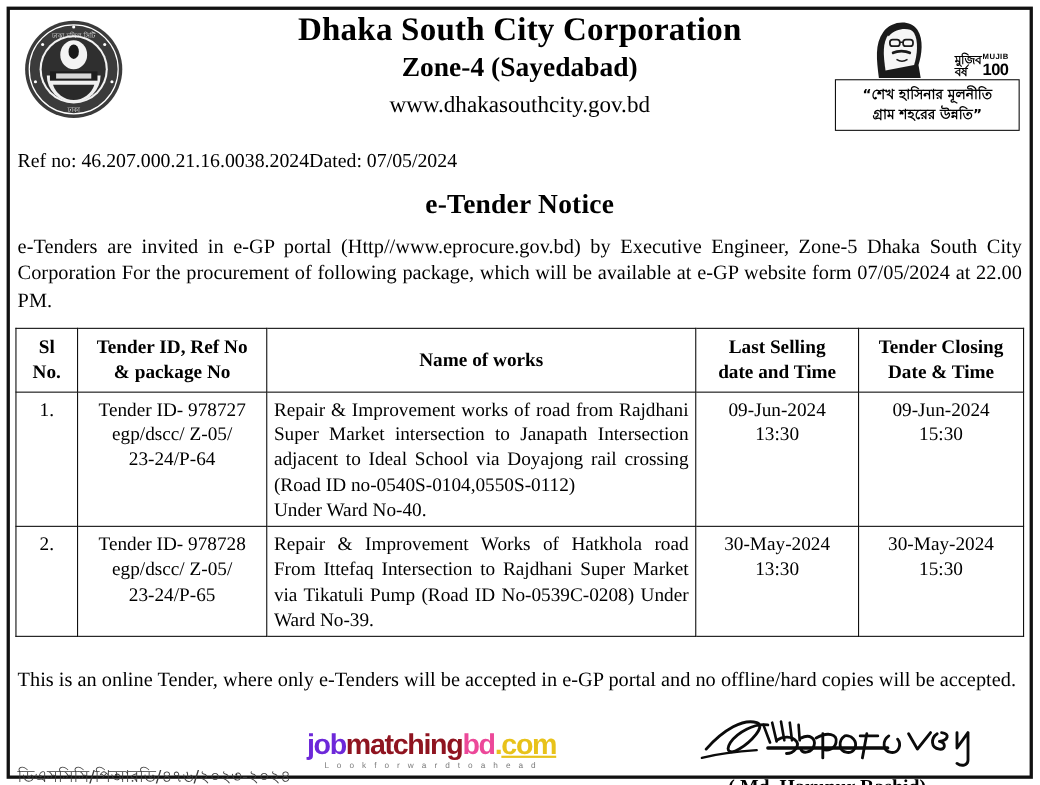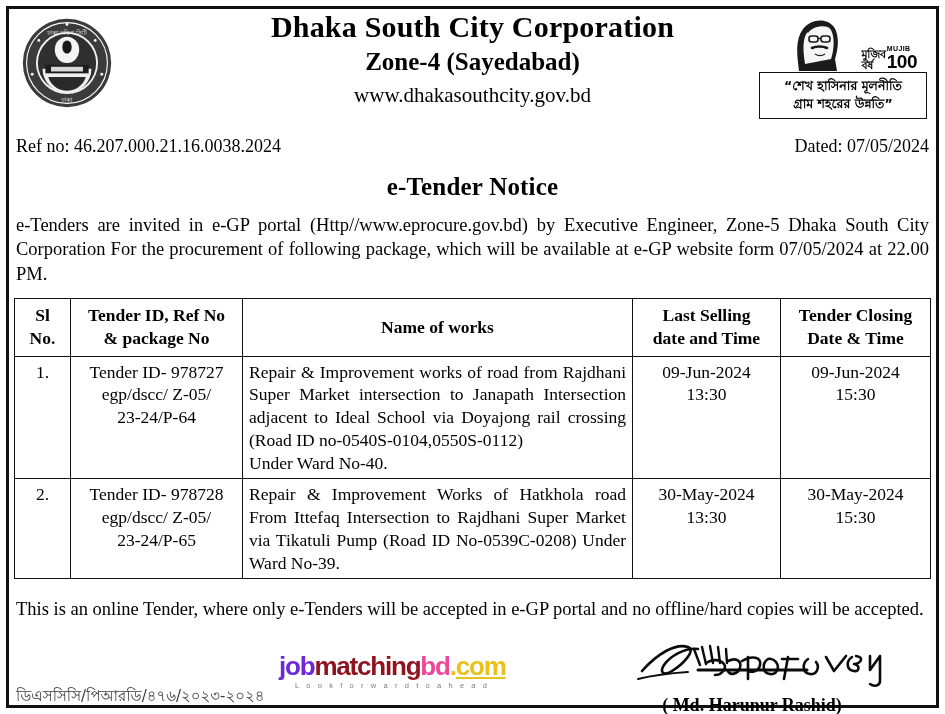--- a/index.html
+++ b/index.html
@@ -108,21 +108,21 @@
     text-align: left;
     line-height: 1;
   }
   .mujib-bn {
     font-size: 11px;
     font-weight: bold;
     font-family: "DejaVu Sans", sans-serif;
     letter-spacing: -0.3px;
   }
   .mujib-100 {
-    font-size: 19px;
+    font-size: 15px;
     font-weight: bold;
     font-family: "Liberation Sans", sans-serif;
     letter-spacing: -0.5px;
   }
   .mujib-muj {
     font-size: 7px;
     font-weight: bold;
     font-family: "Liberation Sans", sans-serif;
     letter-spacing: 0.4px;
   }
@@ -132,21 +132,20 @@
     text-align: center;
     font-family: "DejaVu Sans", sans-serif;
     font-size: 12.5px;
     font-weight: bold;
     line-height: 1.45;
   }
 
   
   .refrow {
     display: flex;
-    justify-content: space-between;
     align-items: baseline;
     font-size: 18px;
     margin-top: 14px;
     padding: 0 2px;
   }
 
   .notice-title {
     text-align: center;
     font-size: 25px;
     font-weight: bold;
@@ -191,21 +190,21 @@
 
   td.sl      { text-align: center; }
   td.tid     { text-align: center; }
   td.work    { text-align: justify; }
   td.dt      { text-align: center; }
 
   
   .closing {
     font-size: 18.5px;
     line-height: 1.38;
-    margin-top: 18px;
+    margin-top: 28px;
     padding: 0 2px;
   }
   .closing a, .linkish {
     color: #000000;
     text-decoration: underline;
   }
 
   
   .footer {
     position: relative;

